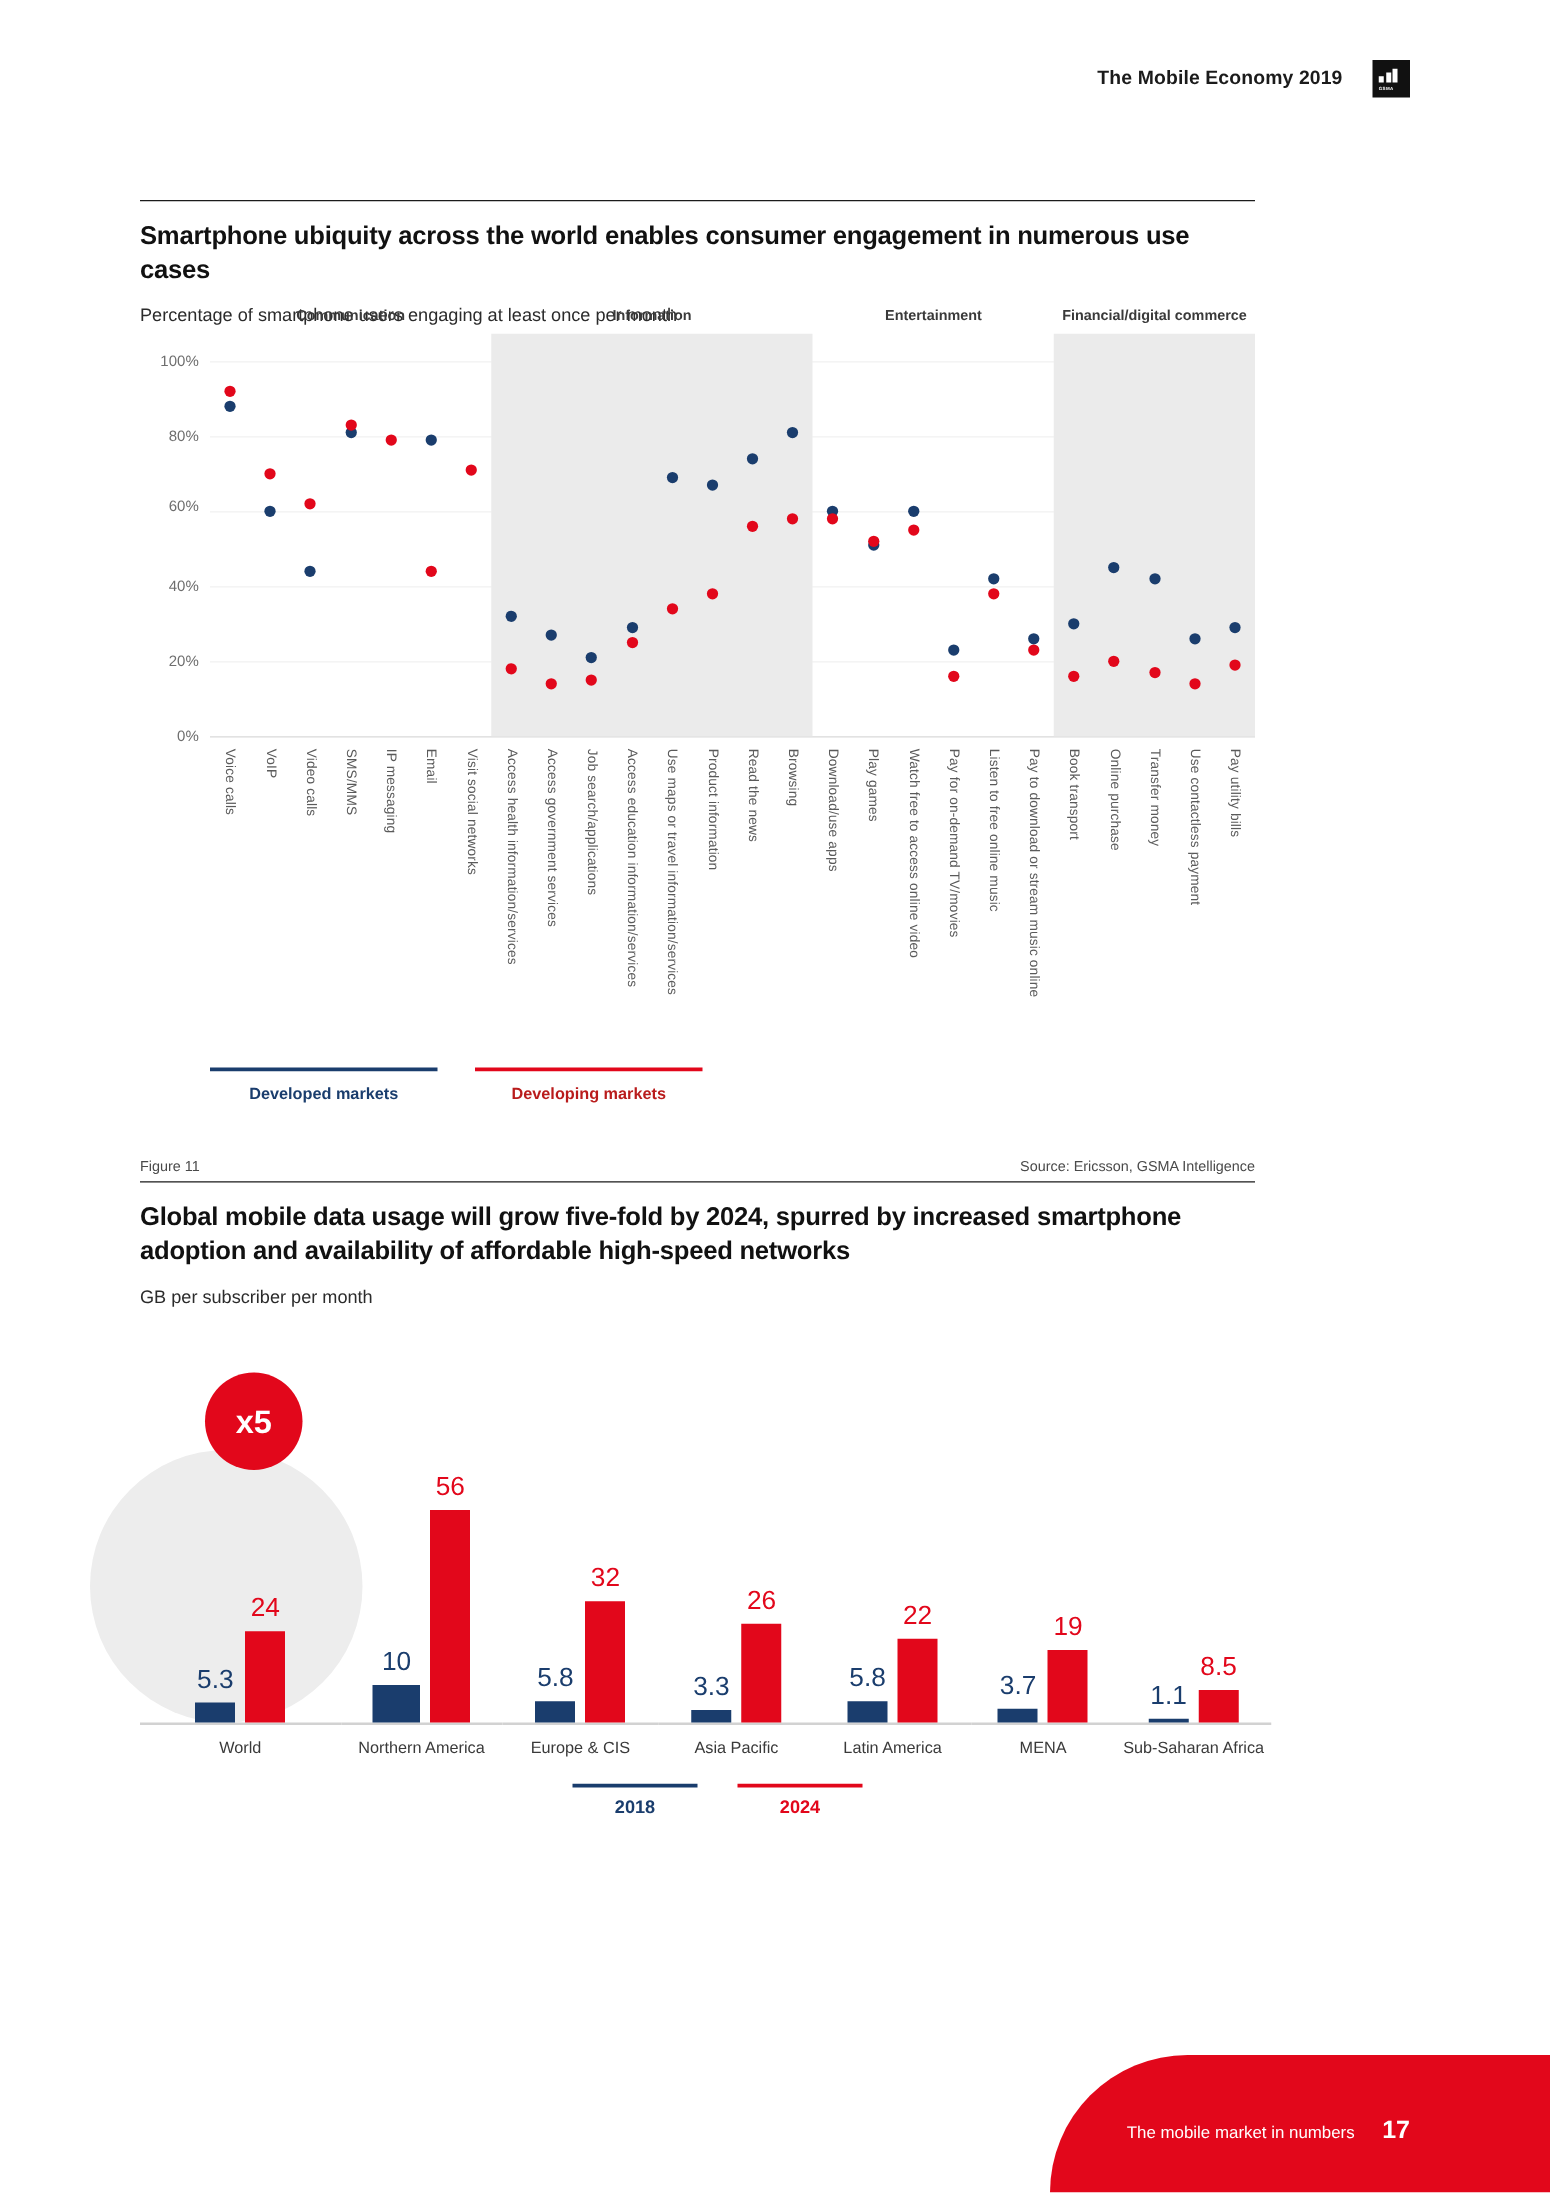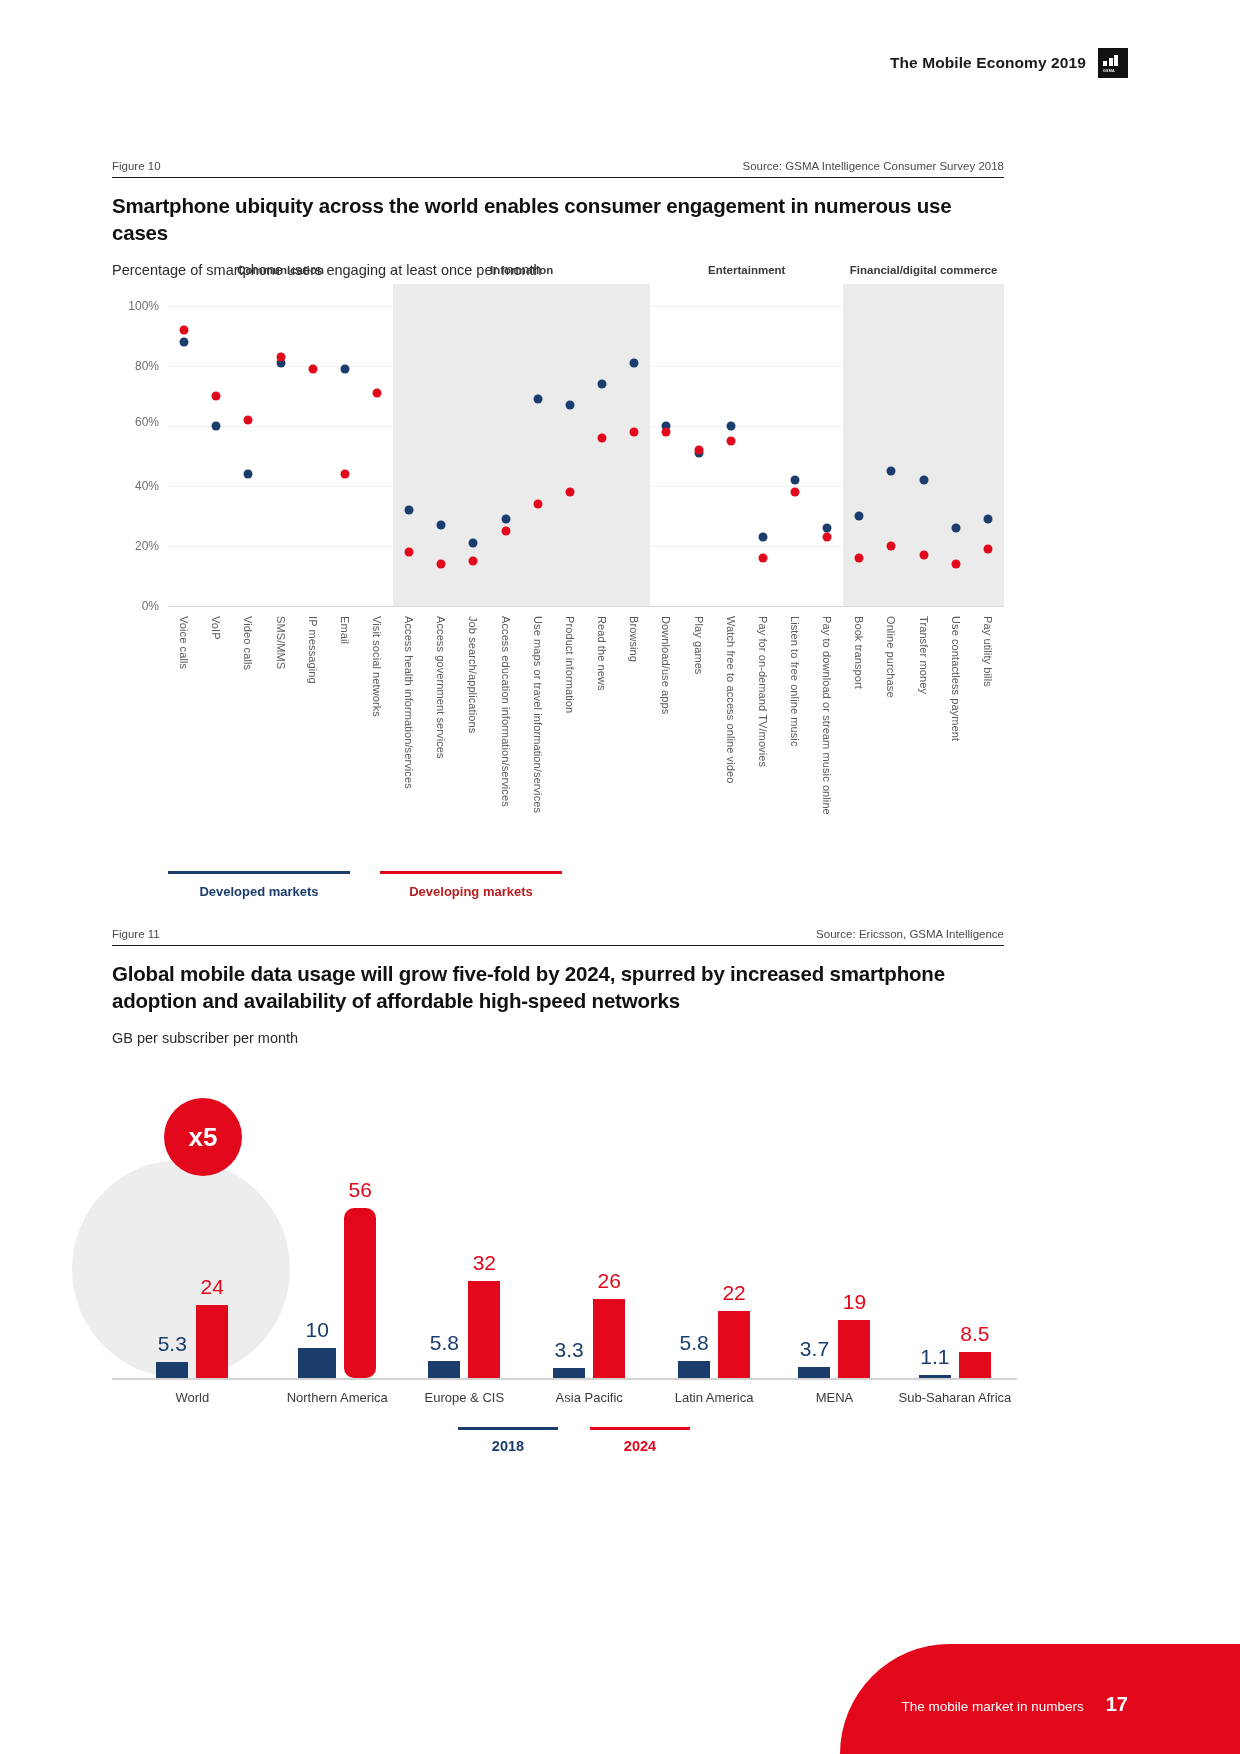--- a/index.html
+++ b/index.html
@@ -8,21 +8,21 @@
     background: #ffffff;
     font-family: "Liberation Sans", sans-serif;
     color: #1b1b1b;
     overflow: hidden;
     position: relative;
   }
 
   
   .page-header {
     position: absolute; top: 48px; right: 112px;
-    display: flex; align-items: center; gap: 12px;
+    display: flex; align-items: center; gap: 24px;
   }
   .page-header .hdr-title {
     font-size: 15.5px; font-weight: bold; letter-spacing: .1px; color: #1b1b1b;
   }
   .gsma-logo {
     width: 30px; height: 30px; background: #111111;
     position: relative; flex: 0 0 auto;
   }
   .gsma-logo .bars {
     position: absolute; left: 5px; top: 6px;
@@ -166,24 +166,20 @@
     <span class="bars">
         <i></i>
         <i></i>
         <i></i>
       </span>
     <span class="word">GSMA</span>
   </span>
 </div>
 
 <div class="figure" id="fig10" style="top:160px;">
-  <div class="fig-meta">
-    <span>Figure 10</span>
-    <span>Source: GSMA Intelligence Consumer Survey 2018</span>
-  </div>
   <div class="fig-rule"></div>
   <div class="fig-title">Smartphone ubiquity across the world enables consumer engagement in numerous use cases</div>
   <div class="fig-subtitle">Percentage of smartphone users engaging at least once per month</div>
 
   <div class="scatter-wrap">
     <div class="plot" id="scatter-plot">
         <div class="gridline zero" style="top: 300px;"></div>
         <div class="ytick" style="top: 300px;">0%</div>
         <div class="gridline" style="top: 240px;"></div>
         <div class="ytick" style="top: 240px;">20%</div>
@@ -319,21 +315,21 @@
               <div class="vlabel">24</div>
             </div>
           </div>
           <div class="cat">World</div>
         </div>
         <div class="group" style="flex: 0 0 14.5%;">
           <div class="bars">
             <div class="bar b2018" style="height: 30.3571px; padding-left: 38px;">
               <div class="vlabel">10</div>
             </div>
-            <div class="bar b2024" style="height: 170px; border-radius: 10px;">
+            <div class="bar b2024" style="height: 170px;">
               <div class="vlabel">56</div>
             </div>
           </div>
           <div class="cat">Northern America</div>
         </div>
         <div class="group" style="flex: 0 0 14%;">
           <div class="bars">
             <div class="bar b2018" style="height: 17.6071px;">
               <div class="vlabel">5.8</div>
             </div>

